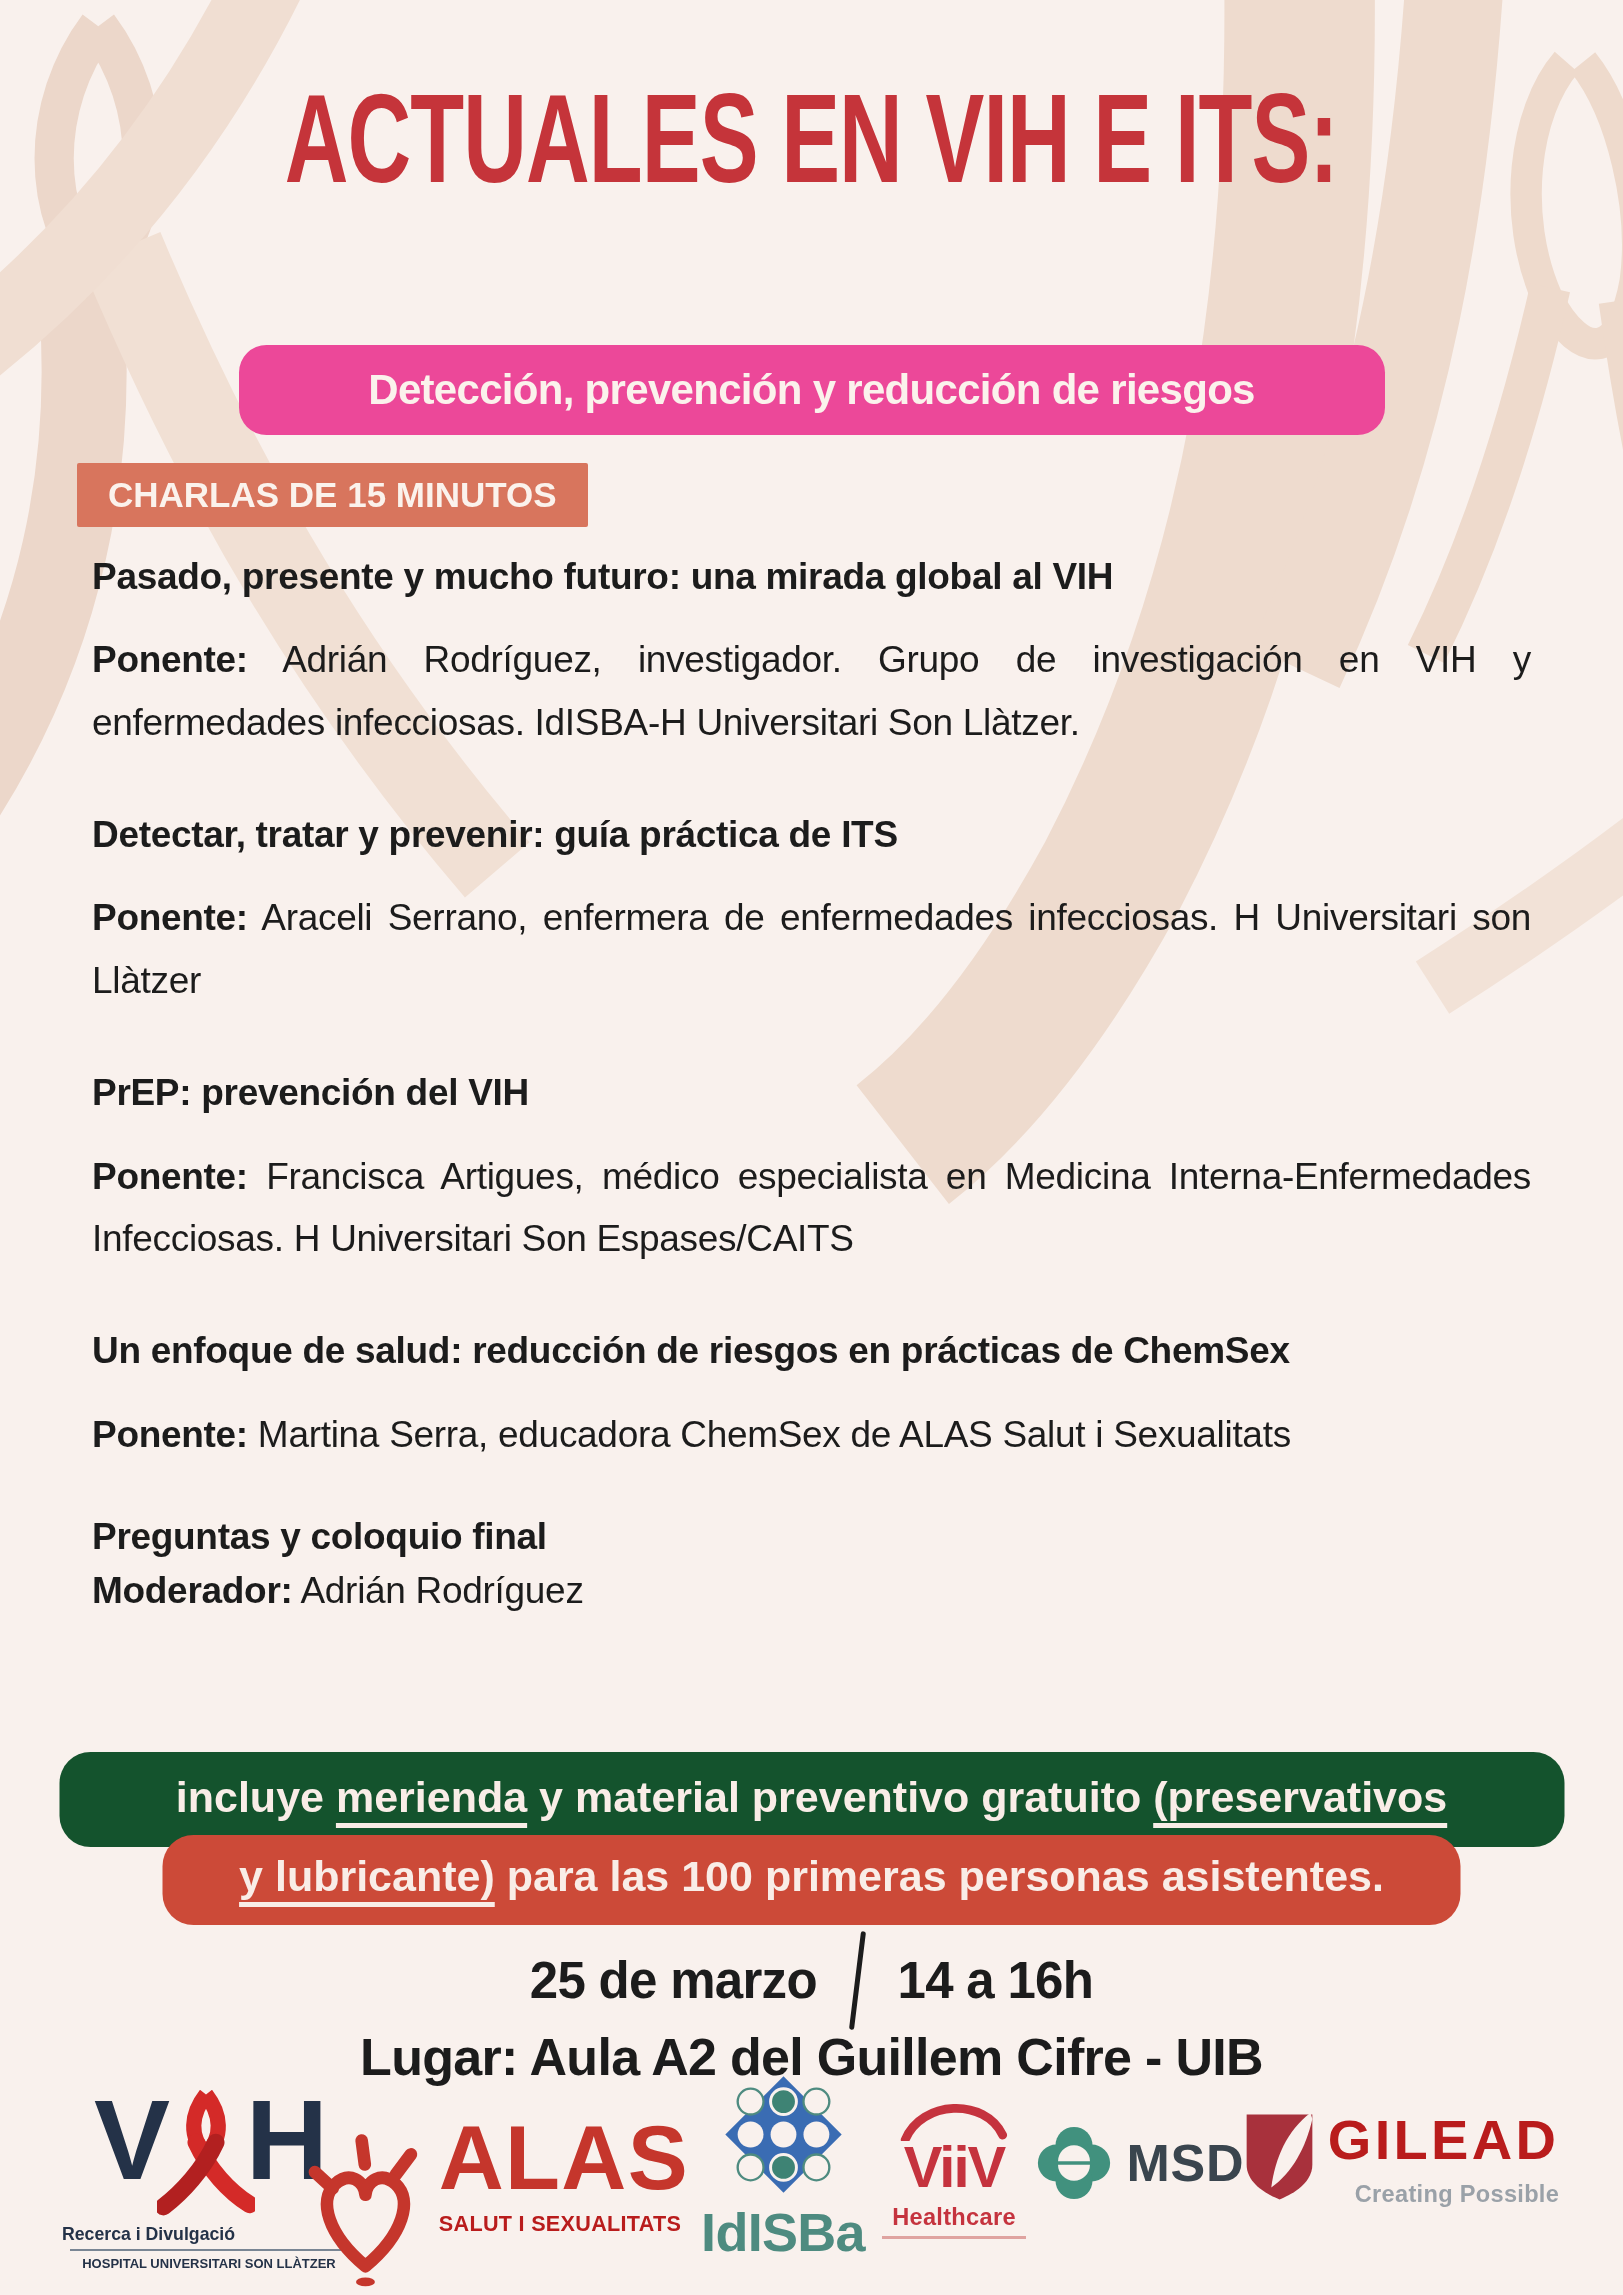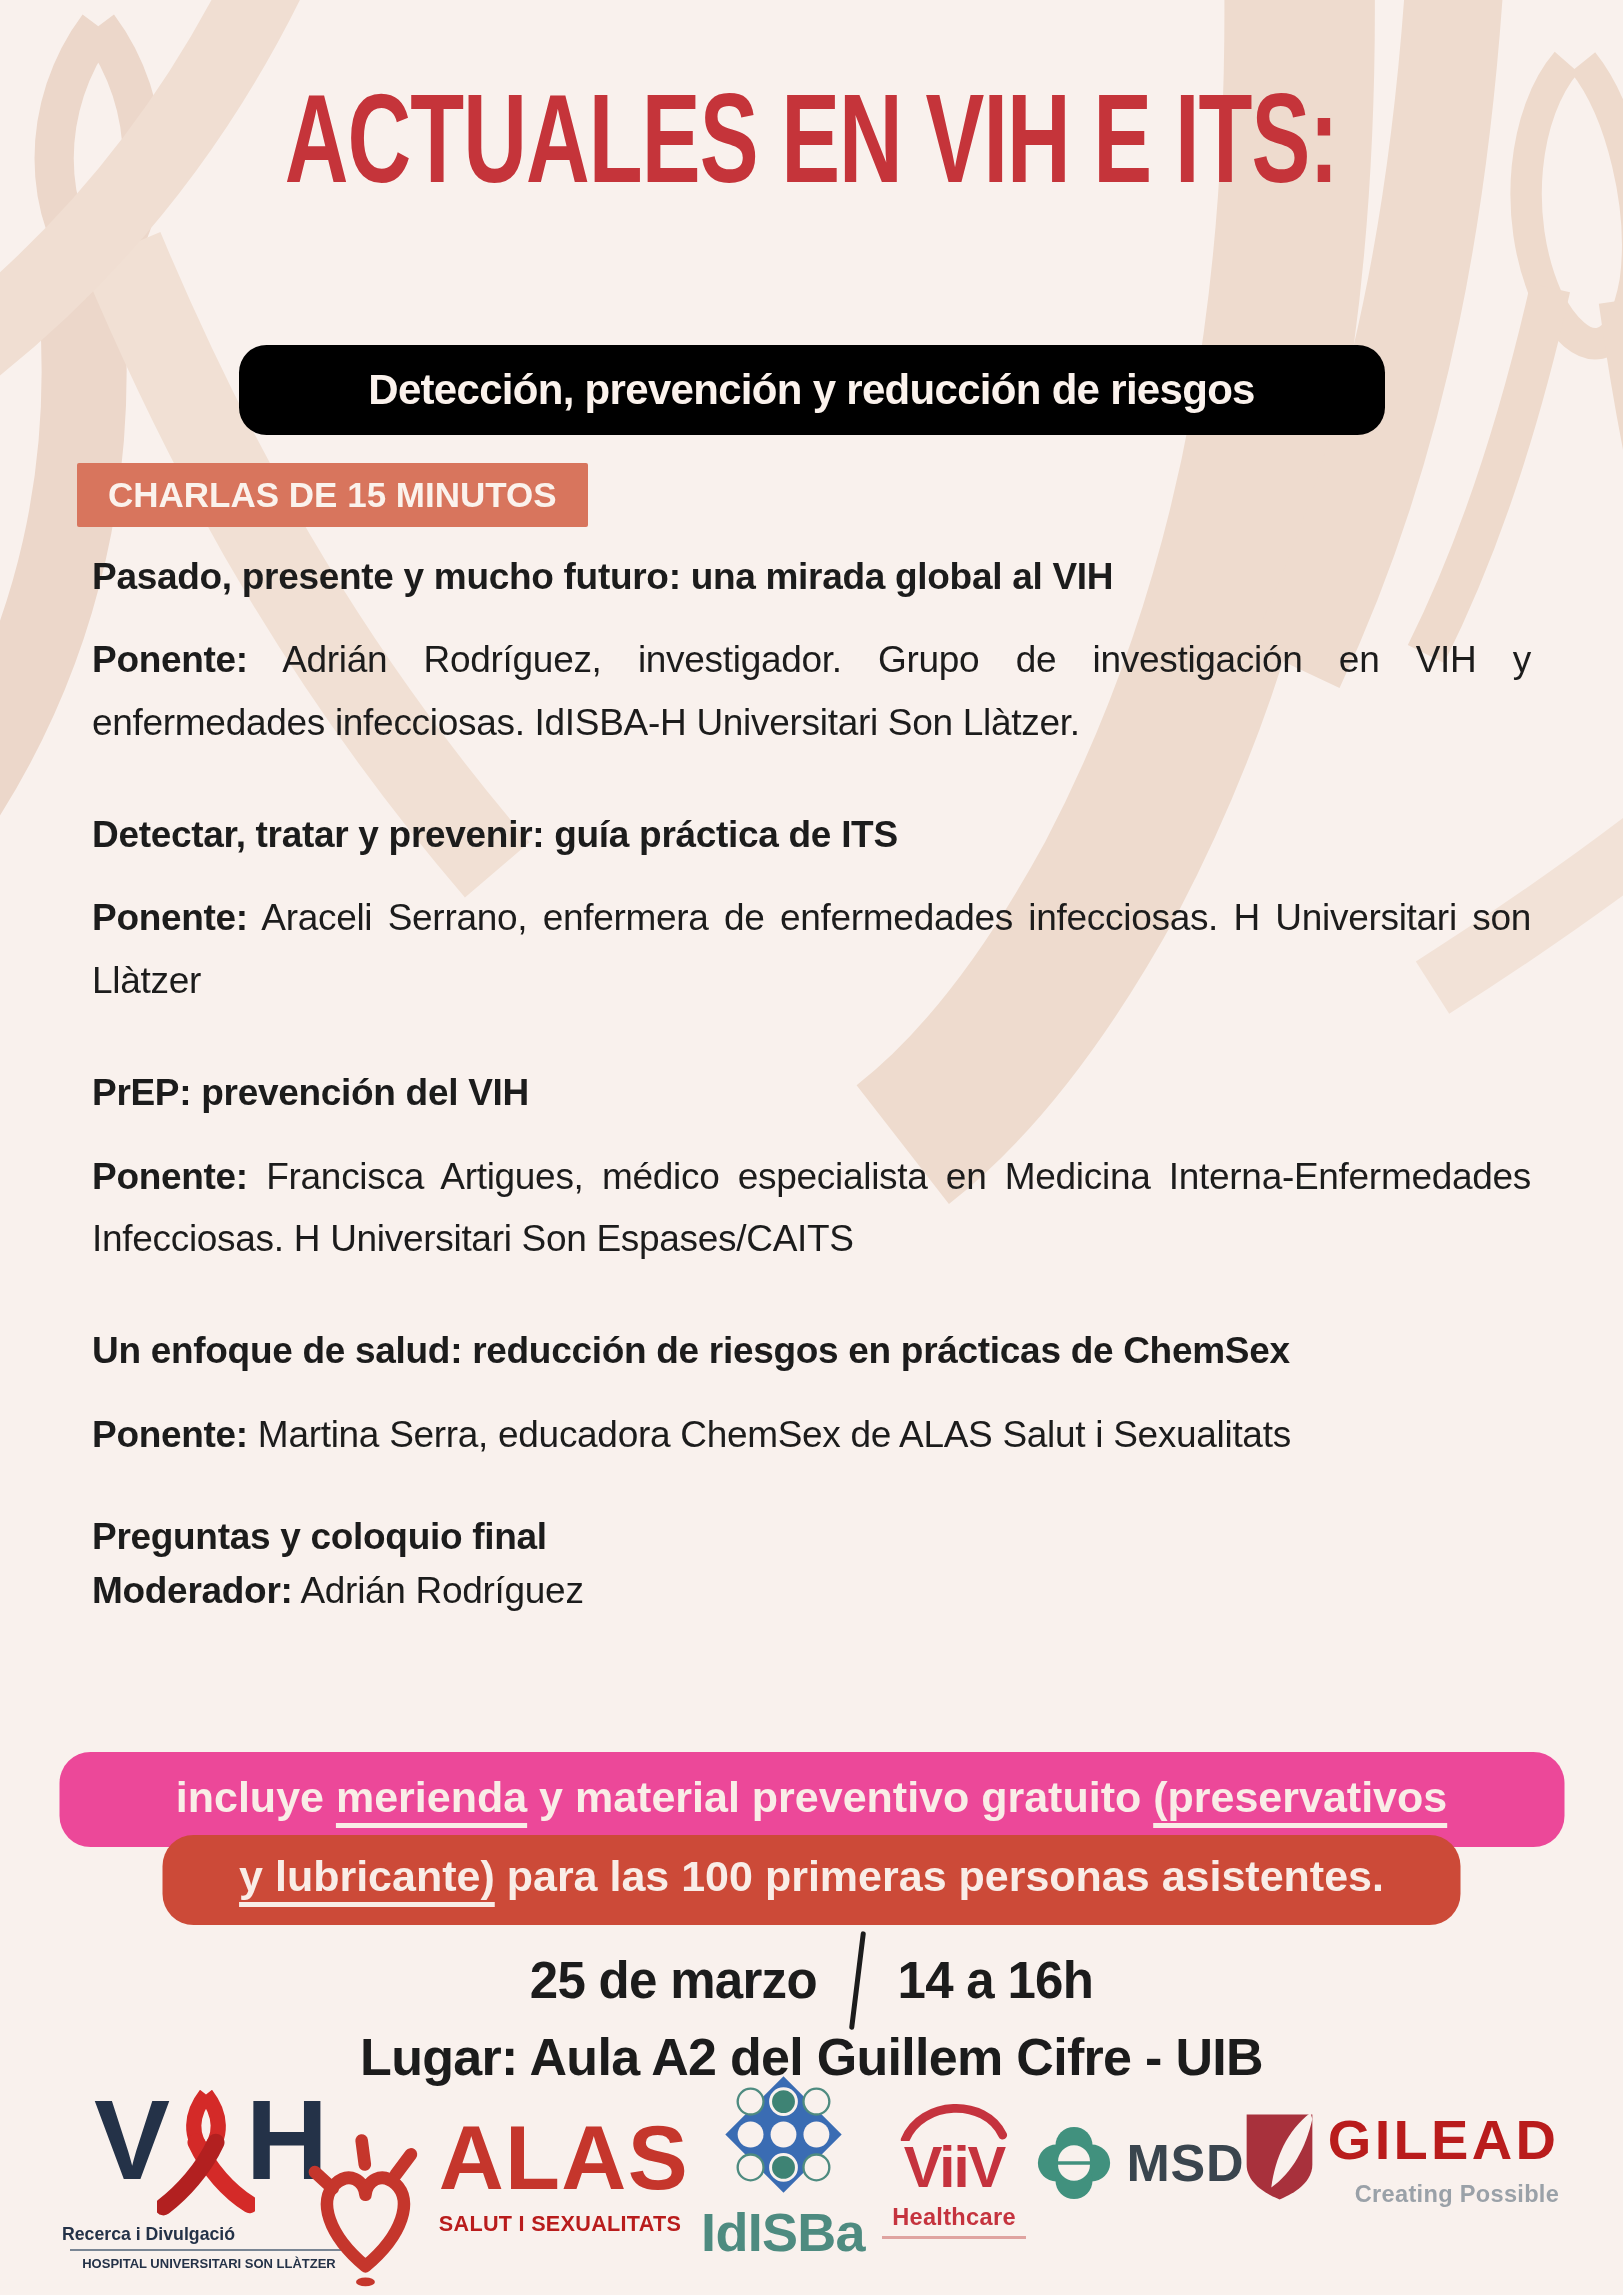--- a/index.html
+++ b/index.html
@@ -11,21 +11,21 @@
   .bg-decor { position:absolute; inset:0; pointer-events:none; }
 
   
   .title { position:absolute; top:73px; left:0; width:100%; text-align:center;
            color:#c5343a; font-weight:bold; }
   .title .t-line { display:block; font-size:126px; line-height:1.04; letter-spacing:-1.3px; white-space:nowrap; }
   .title .squeeze { display:inline-block; transform:scaleX(0.70); transform-origin:50% 50%; }
 
   
   .banner { position:absolute; top:345px; left:50%; transform:translateX(-50%);
-            width:1146px; height:90px; background:#000000; border-radius:27.5px;
+            width:1146px; height:90px; background:#ec4899; border-radius:27.5px;
             display:flex; align-items:center; justify-content:center;
             color:#fbf2ec; font-weight:bold; font-size:42px; letter-spacing:-0.7px; white-space:nowrap; }
 
   
   .badge { position:absolute; top:463px; left:77px; height:64px; padding:0 31px;
            background:#d8755d; border-radius:2px; display:flex; align-items:center;
            color:#fbf2ec; font-weight:bold; font-size:35px; white-space:nowrap; }
 
   
   .talks { position:absolute; top:553px; left:92px; width:1439px; }
@@ -33,21 +33,21 @@
                   margin:56px 0 0 0; text-align:justify; }
   .talk-heading.first { margin-top:0; }
   .talk-body { font-size:37px; line-height:1.7; text-align:justify; margin:27.5px 0 0 0; letter-spacing:-0.3px; }
   .lbl { font-weight:bold; }
   .closing-heading { font-size:37px; font-weight:bold; margin-top:49px; letter-spacing:-0.3px; }
   .closing-line { font-size:37px; line-height:1.6; margin-top:3.9px; letter-spacing:-0.3px; }
 
   
   .notice { position:absolute; top:1752px; left:50%; transform:translateX(-50%);
             width:1505px; text-align:center; color:#f9ede7; font-weight:bold; font-size:43px; }
-  .notice-row1 { background:#ec4899; border-radius:31px; padding:21px 9.8px 25px; }
+  .notice-row1 { background:#14532d; border-radius:31px; padding:21px 9.8px 25px; }
   .notice-row2 { background:#cc4a38; border-radius:31px; width:1285px; margin:-11.8px auto 0; padding:17px 6.5px 23.6px; }
   .u { text-decoration:underline; text-decoration-thickness:4.6px; text-underline-offset:11px; }
 
   
   .schedule { position:absolute; top:1931px; left:0; width:100%;
               display:flex; justify-content:center; align-items:center; gap:38px;
               font-weight:bold; font-size:51px; letter-spacing:-0.7px; }
   .divider { width:4.6px; height:99px; background:#1c1c1c; border-radius:2.6px; transform:rotate(7deg); }
   .location { position:absolute; top:2027px; left:0; width:100%; text-align:center;
               font-weight:bold; font-size:52px; letter-spacing:-0.7px; }

